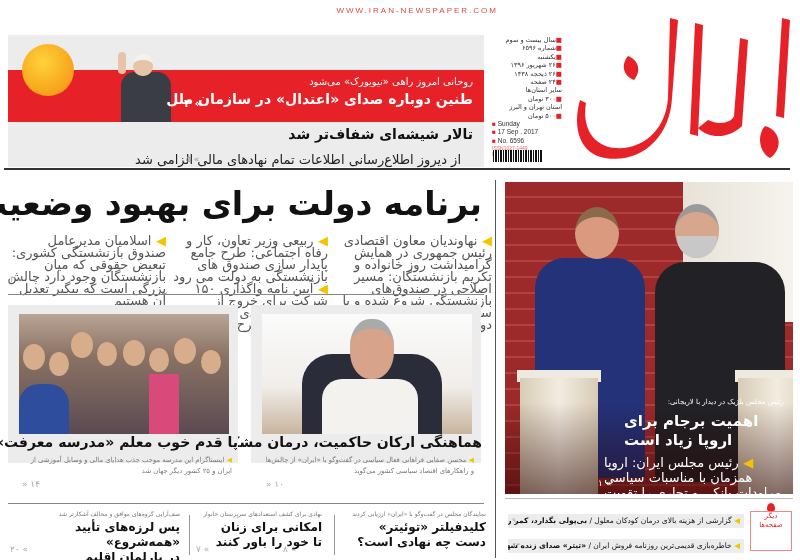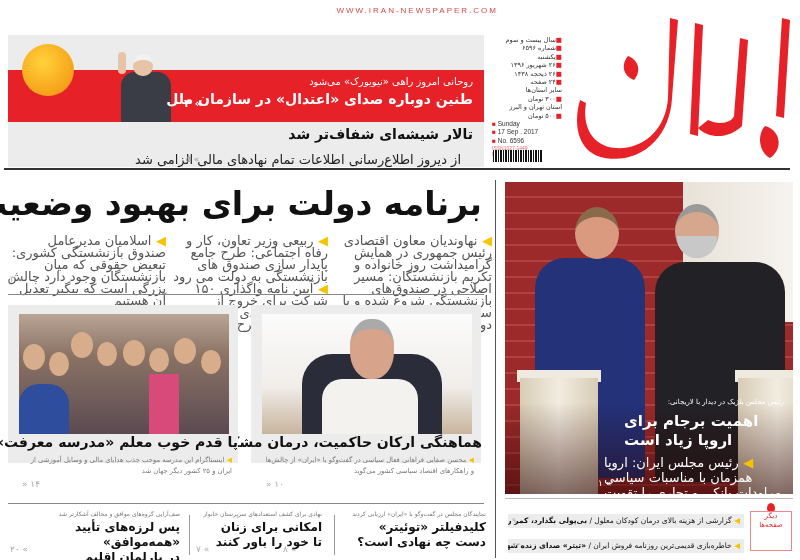--- a/index.html
+++ b/index.html
@@ -211,21 +211,21 @@
 
 <div class="bottom-story" style="left:172px;">
   <div class="bottom-kicker">نهادی برای کشف استعدادهای سرپرستان خانوار</div>
   <div class="bottom-title"><span>امکانی برای زنان</span><br><span>تا خود را باور کنند</span></div>
 </div>
 <div class="bottom-ref rtl" style="left:196px;">» ۷</div>
 <div class="bottom-sep" style="left:189px;"></div>
 
 <div class="bottom-story" style="left:30px;">
   <div class="bottom-kicker">صف‌آرایی گروه‌های موافق و مخالف آشکارتر شد</div>
-  <div class="bottom-title"><span>پس لرزه‌های تأیید «همه‌موافق»</span><br><span>در پارلمان اقلیم</span></div>
+  <div class="bottom-title"><span>پس لرزه‌های تأیید «همه‌شروع»</span><br><span>در پارلمان اقلیم</span></div>
 </div>
 <div class="bottom-ref rtl" style="left:10px;">» ۲۰</div>
 
 <div id="other-pages-dot"></div>
 <div id="other-pages-box">
   <div id="other-pages-label"><span>دیگر</span><br><span>صفحه‌ها</span></div>
 </div>
 <div class="other-item" style="top:514px;">
   <span class="bullet">◀ </span><span>گزارشی از هزینه بالای درمان کودکان معلول / </span><b>بی‌پولی بگذارد، کمر راست می‌کنم</b>
   <span class="ref">۹</span>

